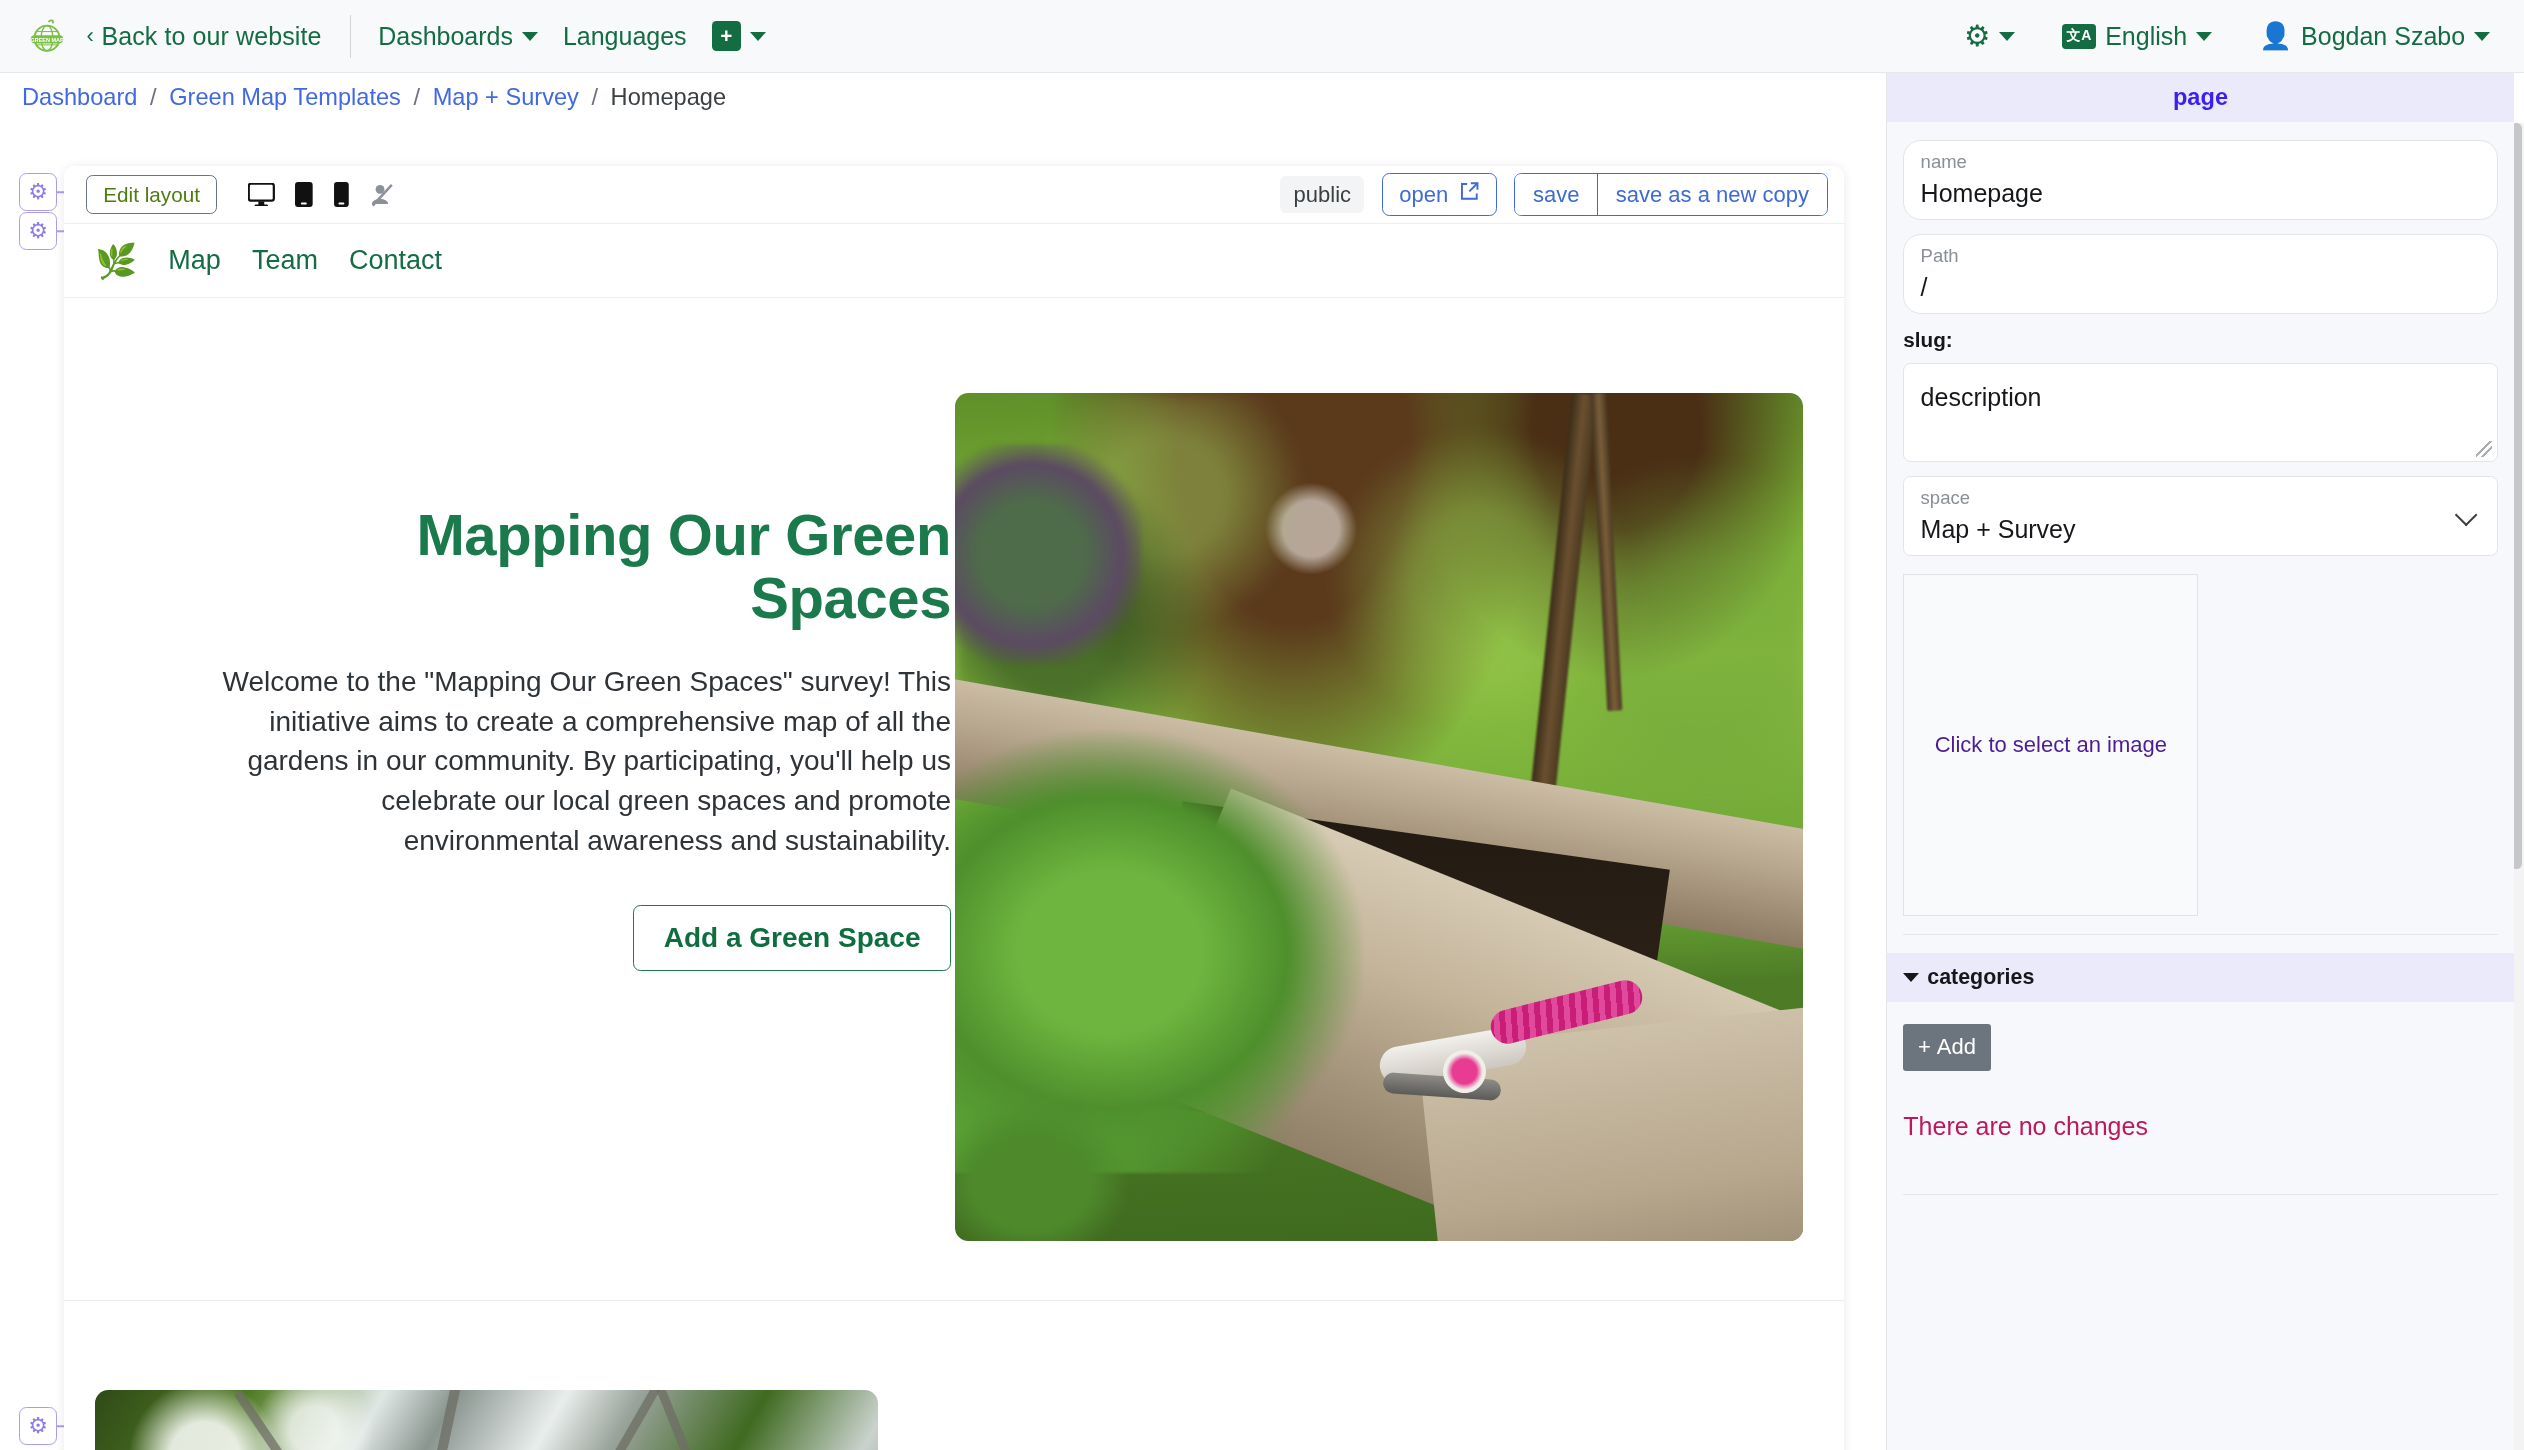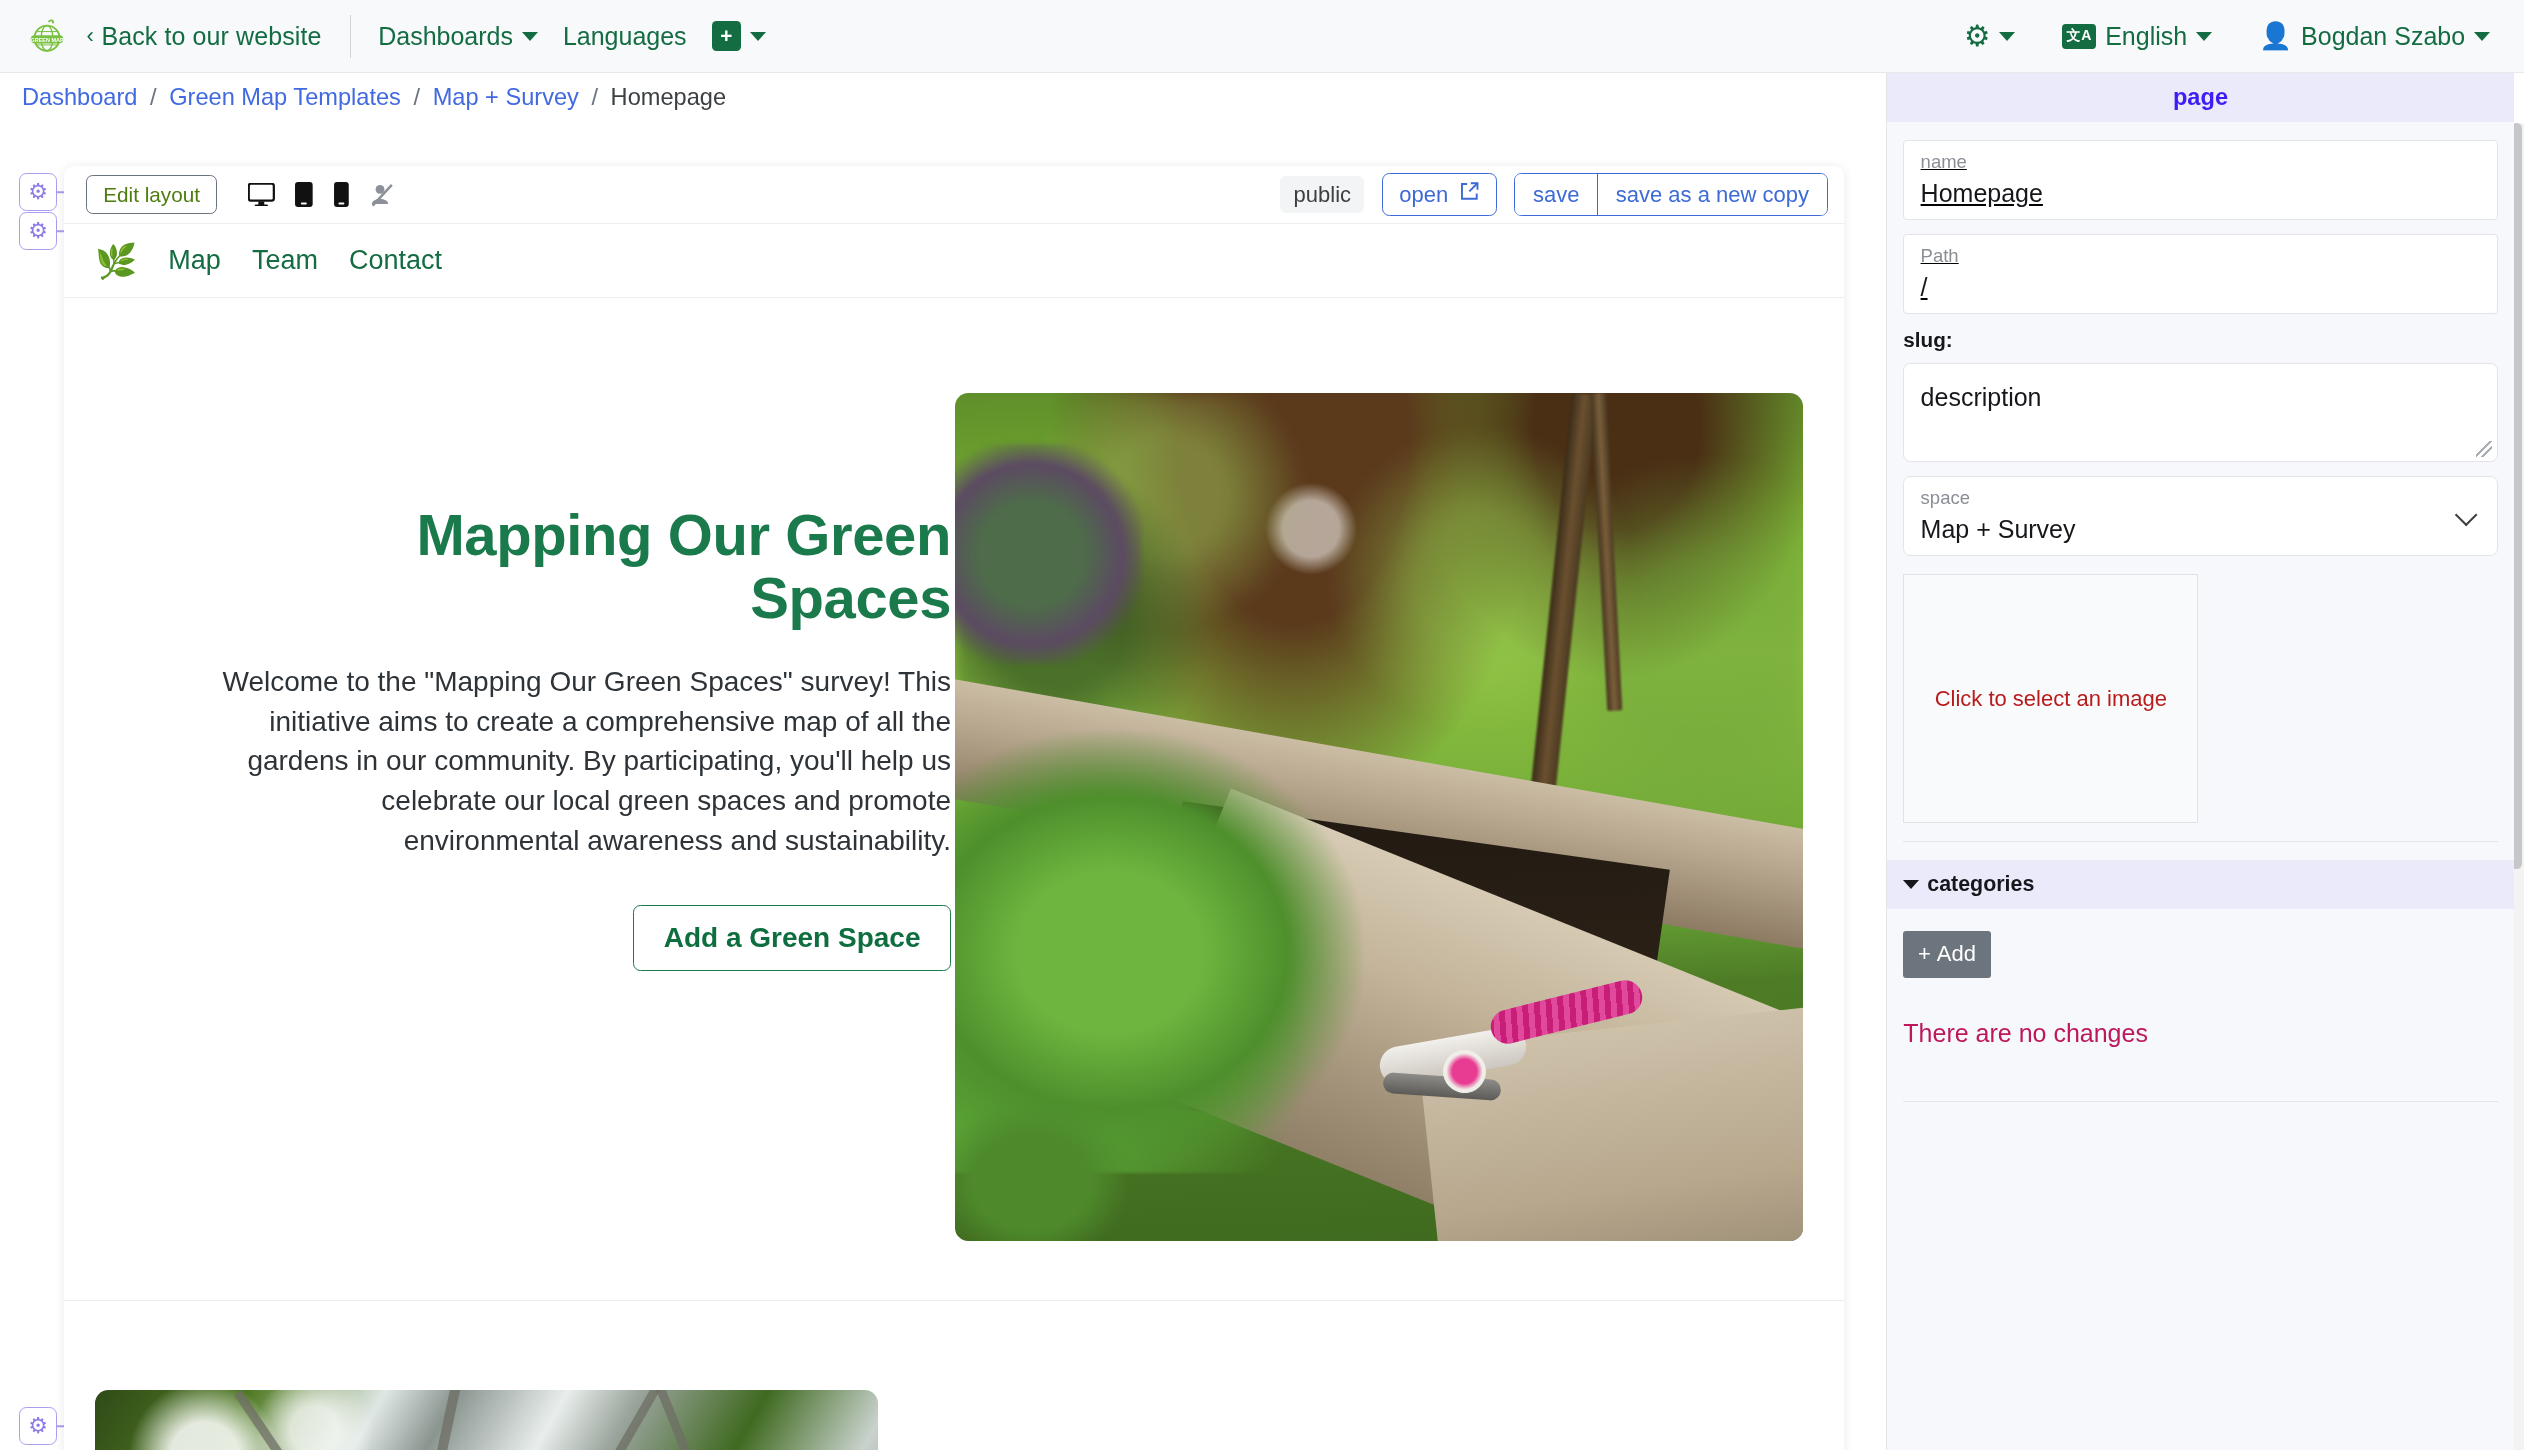--- a/index.html
+++ b/index.html
@@ -305,24 +305,23 @@
     border-left: 0.7px solid #e3e5ea;
     overflow: hidden;
   }
   .rp-header {
     height: 49px; background: #ebeafb;
     display: flex; align-items: center; justify-content: center;
     color: #3c1ef5; font-size: 23.6px; font-weight: bold;
   }
   .rp-body { padding: 17.7px 16.3px 0 16.3px; }
   .field-box {
-    background: #fff; border: 0.7px solid #e2e4e9; border-radius: 4px;
+    background: #fff; border: 0.7px solid #e2e4e9; border-radius: 18px;
     padding: 10.3px 16.3px 11.8px 16.3px; margin-bottom: 13.3px;
     position: relative;
-    text-decoration: underline;
   }
   .field-label { font-size: 18.5px; color: #8a8f96; line-height: 1.2; }
   .field-value { font-size: 25px; color: #15171a; margin-top: 4.4px; line-height: 1.2; }
   .slug-line { font-size: 20.7px; font-weight: bold; color: #15171a; margin: 3px 0 11.8px 0; }
   .textarea-box {
     background: #fff; border: 0.7px solid #e2e4e9; border-radius: 7.4px;
     height: 99px; padding: 19px 16.3px; margin-bottom: 13.3px; position: relative;
   }
   .textarea-ph { font-size: 25px; color: #15171a; }
   .resize-grip {
@@ -336,24 +335,24 @@
     padding: 10.3px 16.3px 11.8px 16.3px; margin-bottom: 17.7px;
     display: flex; align-items: center; cursor: pointer;
   }
   .select-inner { flex: 1; }
   .chev-dn {
     width: 16.3px; height: 16.3px;
     border-right: 2.2px solid #3c4043; border-bottom: 2.2px solid #3c4043;
     transform: rotate(45deg); margin-right: 5.9px;
   }
   .img-picker {
-    width: 295px; height: 249px;
+    width: 295px; height: 342px;
     border: 0.7px solid #e0e2e7; background: #f9fafc;
     display: flex; align-items: center; justify-content: center;
-    font-size: 22px; color: #b91c1c; cursor: pointer;
+    font-size: 22px; color: #4c1d95; cursor: pointer;
     margin: 4.4px 0 17.7px 0;
   }
   .hr-line { height: 0.7px; background: #e4e6eb; margin: 0 0 19px 0; }
   .toggle-row { display: flex; align-items: center; gap: 14.8px; margin-bottom: 19px; }
   .toggle {
     width: 46px; height: 25px; border-radius: 12.6px;
     background: #2f5fd8; position: relative; cursor: pointer; flex: none;
   }
   .toggle .knob {
     position: absolute; right: 2.2px; top: 2.2px;

